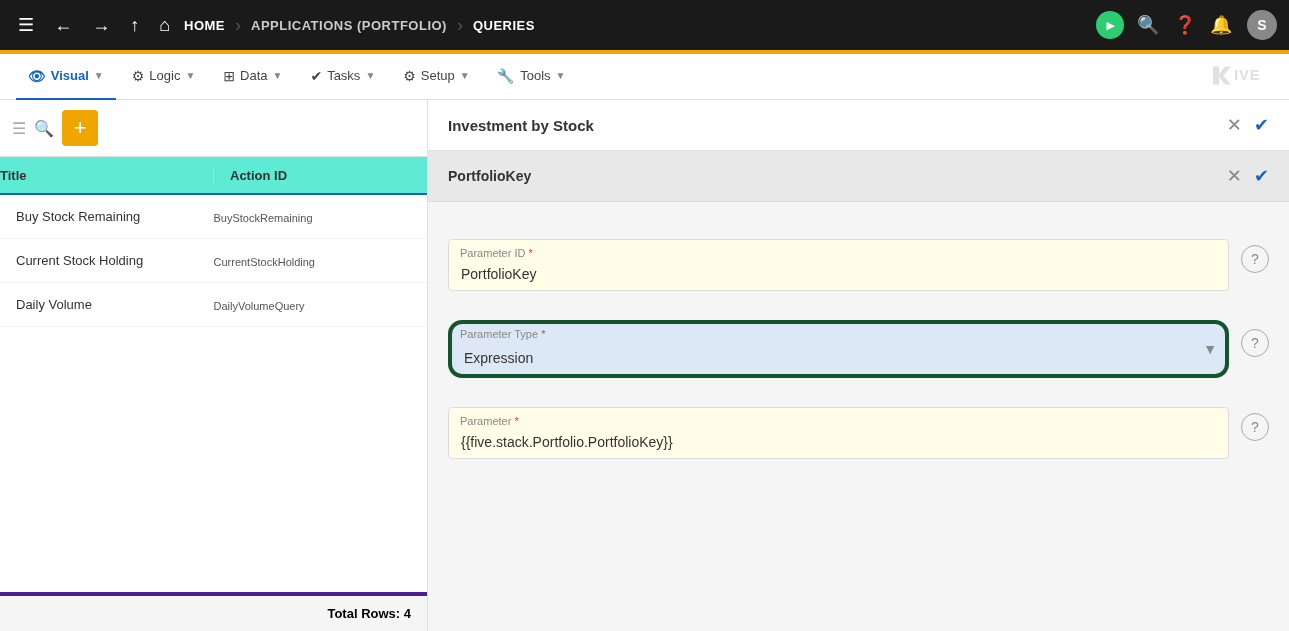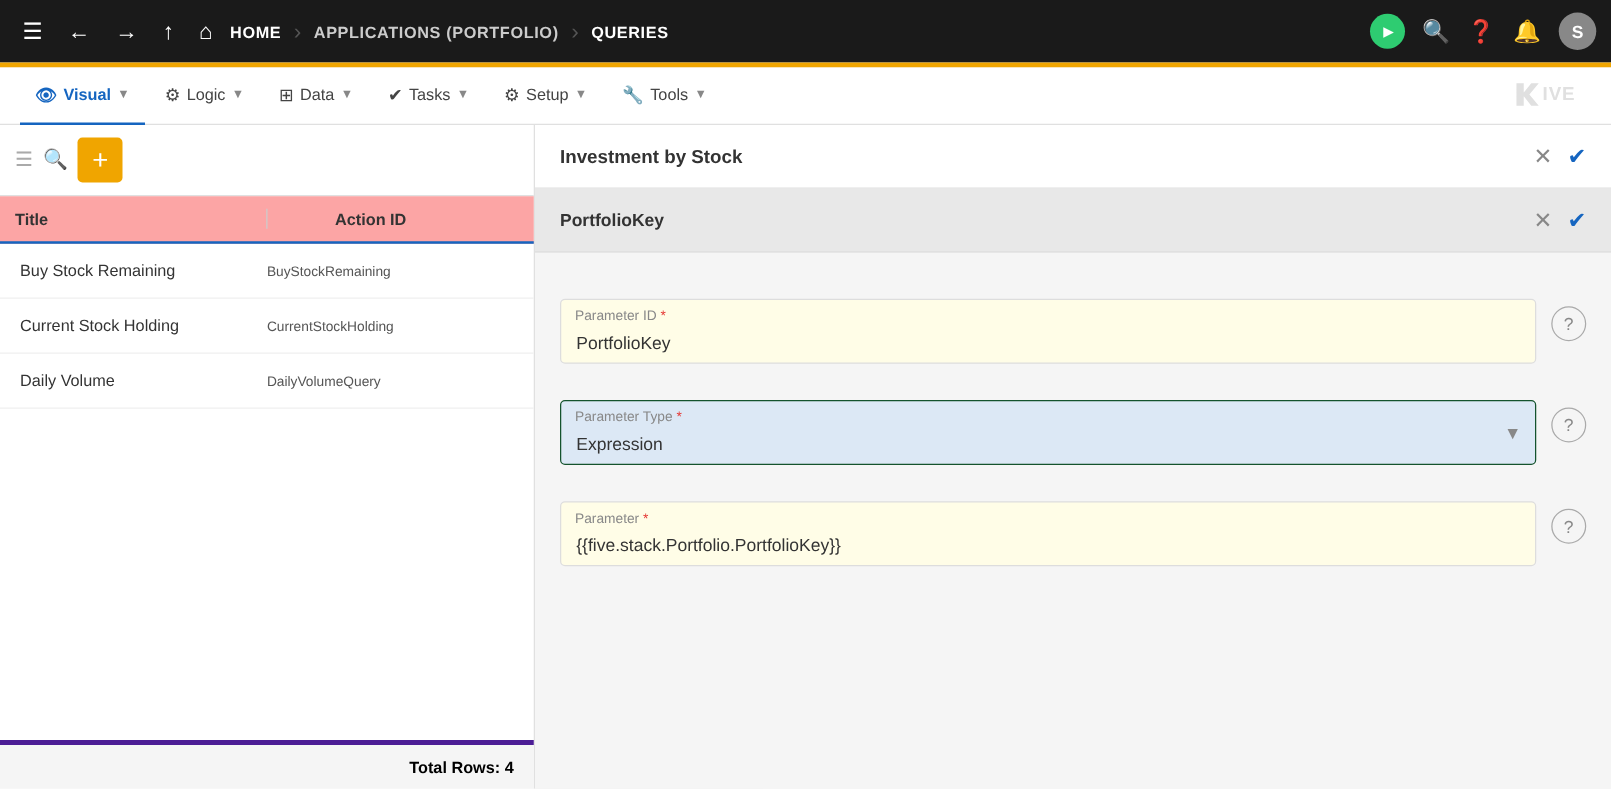--- a/index.html
+++ b/index.html
@@ -161,24 +161,23 @@
       align-items: center;
       justify-content: center;
       font-weight: 300;
       line-height: 1;
     }
 
     
     .table-header {
       display: flex;
       align-items: center;
-      padding: 10px 12px;
+      padding: 10px 0;
       border-bottom: 2px solid #1565c0;
-      background: #fca5a5;
-      gap: 38px;
+      background: #5eead4;
     }
     .col-title {
       flex: 1;
       font-size: 13px;
       font-weight: 600;
       color: #333;
     }
     .col-divider {
       width: 1px;
       height: 16px;
@@ -302,22 +301,22 @@
       border: 1px solid #ddd;
       border-radius: 4px;
       font-size: 14px;
       color: #333;
       background: #fffde7;
       outline: none;
     }
     .field-select {
       width: 100%;
       padding: 26px 36px 8px 12px;
-      border: 1px solid #14532d;
-      border-radius: 4px;
+      border: 4px solid #14532d;
+      border-radius: 14px;
       font-size: 14px;
       color: #333;
       background: #dce8f5;
       outline: none;
       appearance: none;
       cursor: pointer;
     }
     .select-chevron {
       position: absolute;
       right: 12px;

